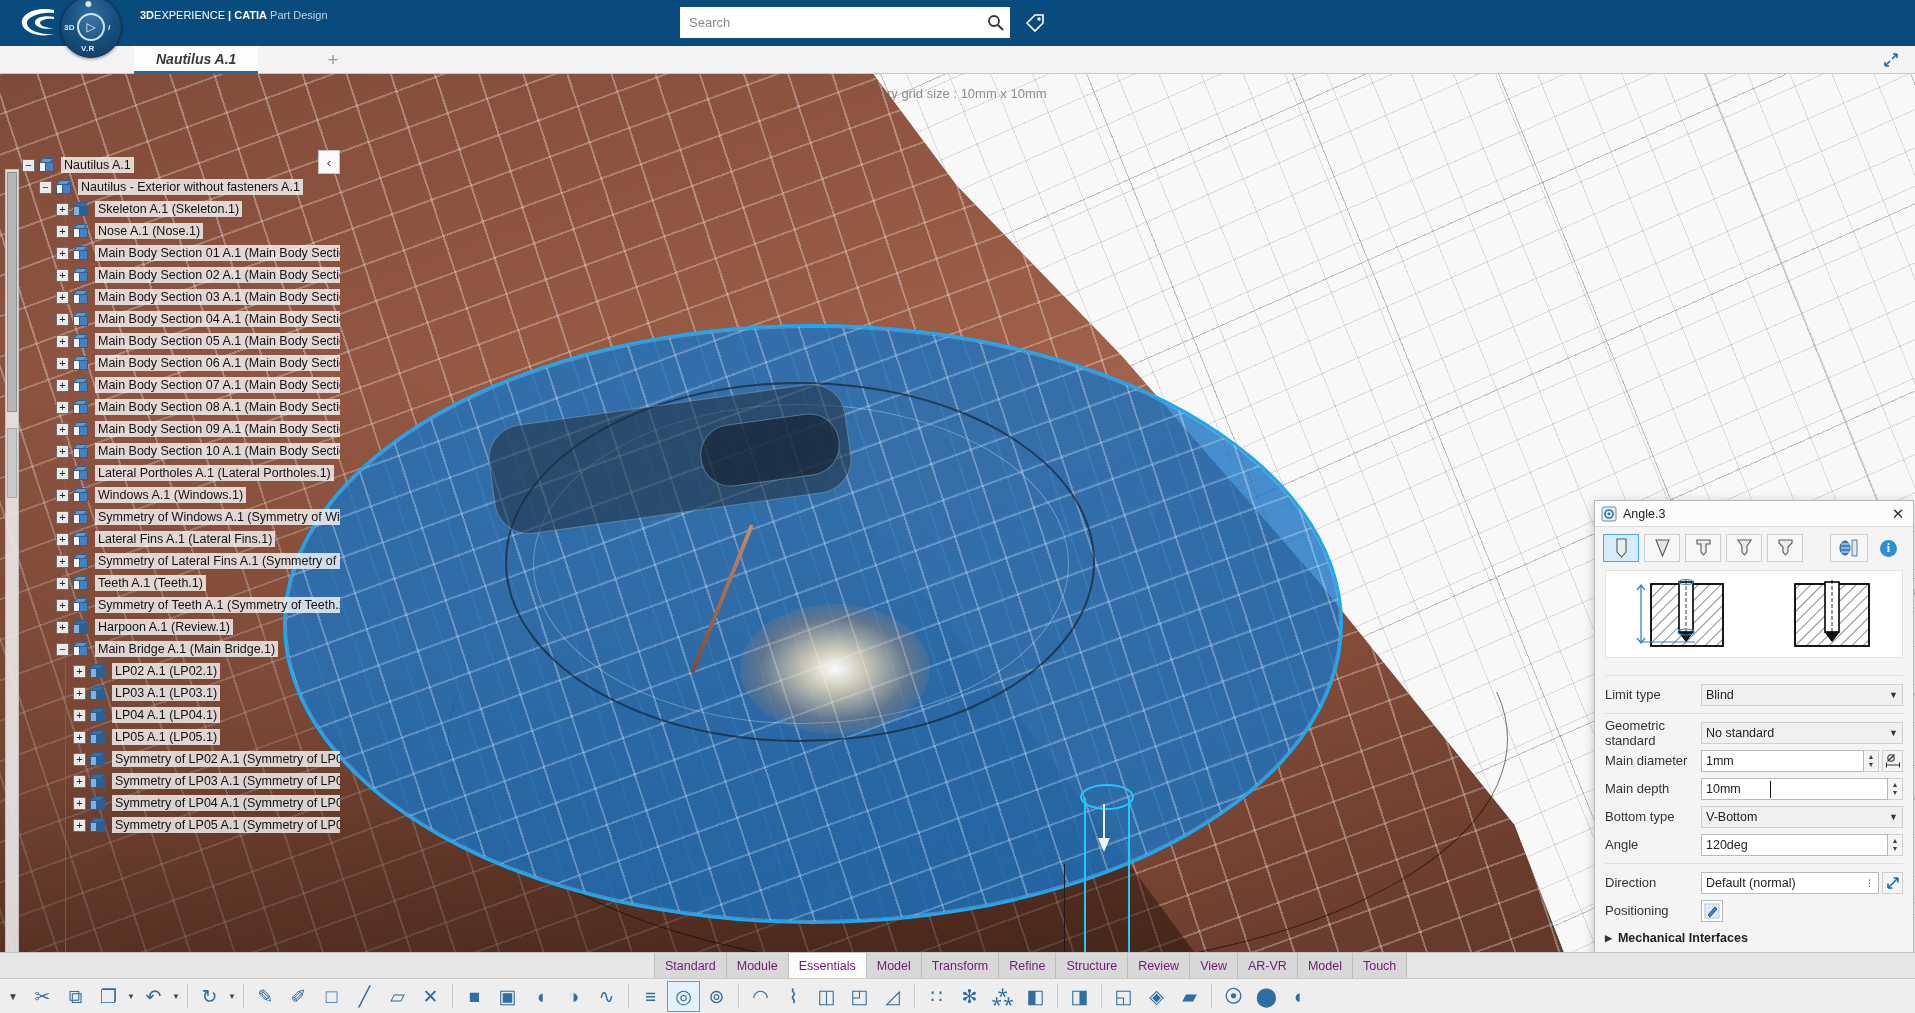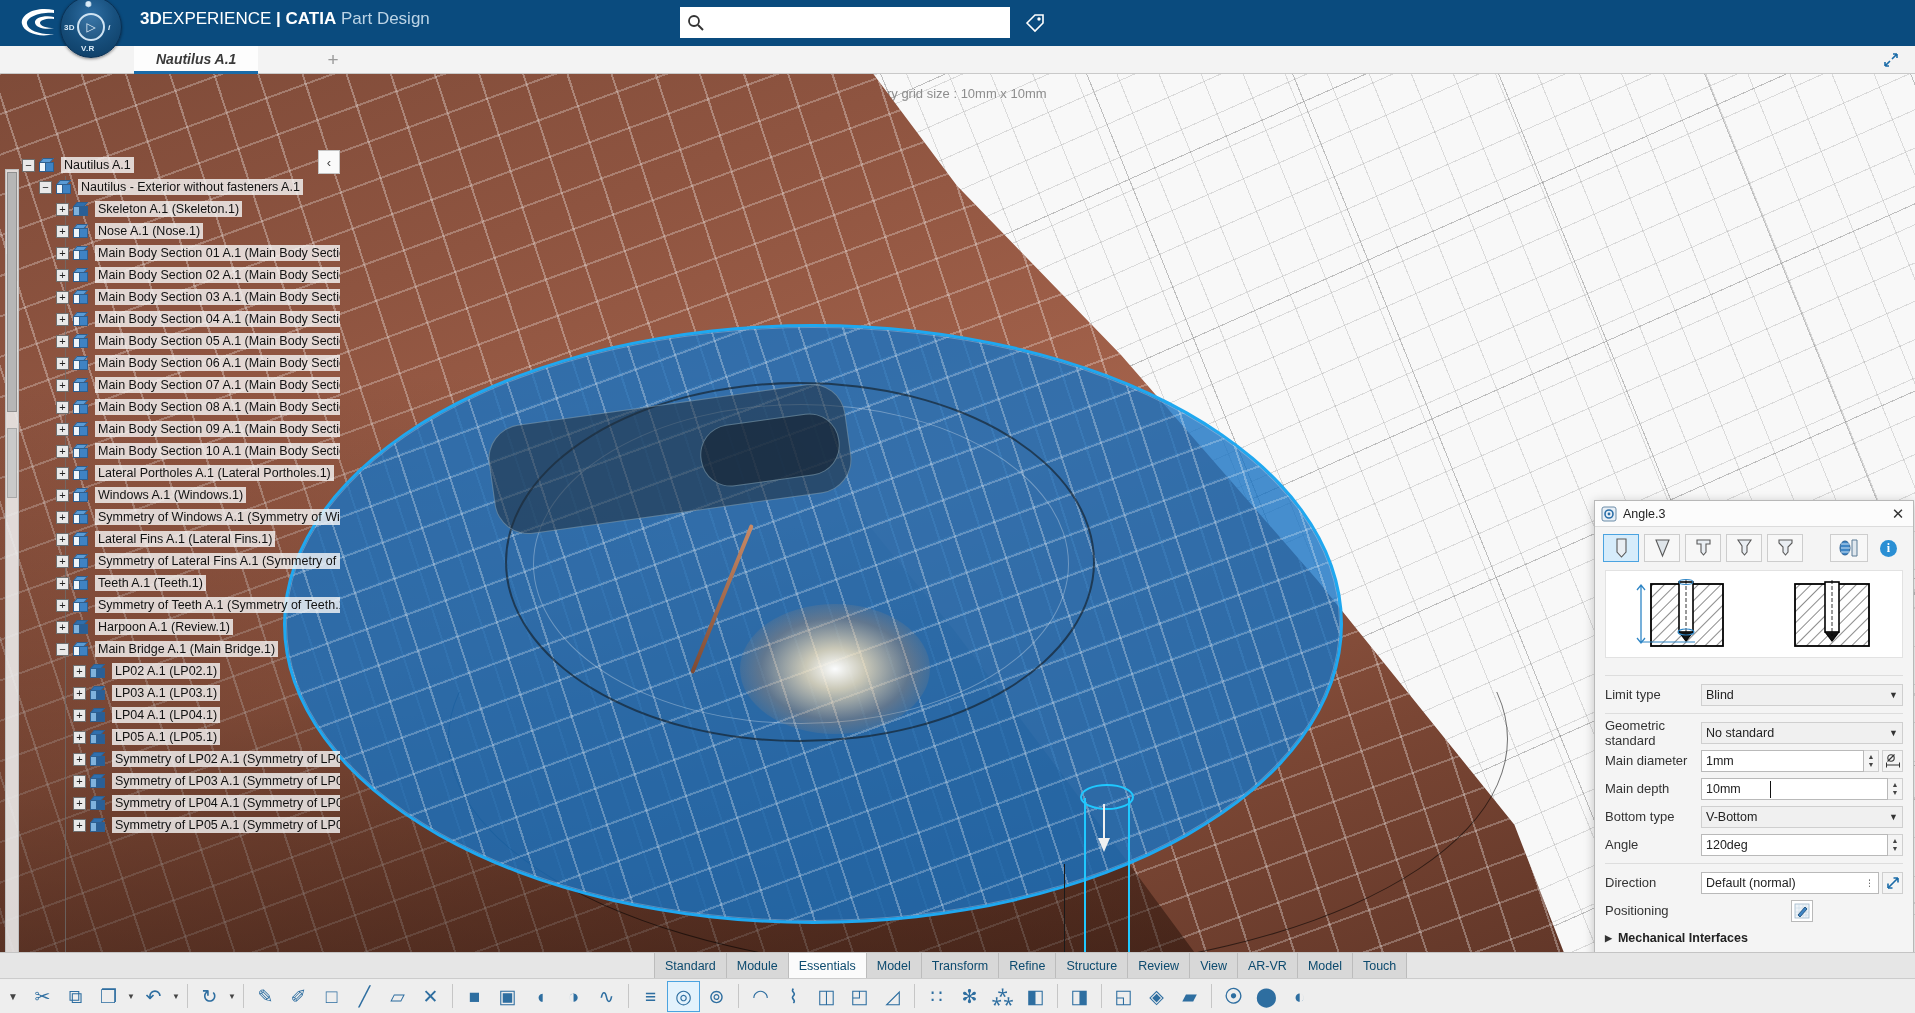--- a/index.html
+++ b/index.html
@@ -42,21 +42,21 @@
     position: absolute; color: #dcecf8; font-size: 8px; font-weight: bold;
     letter-spacing: .3px;
   }
   .c-3d { left: 4px; top: 27px; }
   .c-i  { left: 48px; top: 27px; font-style: italic; }
   .c-vr { left: 21px; top: 48px; }
   .c-top{ left: 25px; top: 4px; }
 
   .app-title {
     position: absolute; left: 140px; top: 9px;
-    font-size: 17px; color: #ffffff; white-space: nowrap;
+    font-size: 11px; color: #ffffff; white-space: nowrap;
   }
   .app-title .b { font-weight: bold; }
   .app-title .light { color: #bcd4e6; font-weight: normal; }
 
   .search-box {
     position: absolute; left: 680px; top: 7px; width: 330px; height: 31px;
     background: #ffffff; border: 1px solid #ffffff;
     display: flex; align-items: center;
   }
   .search-input {
@@ -288,21 +288,21 @@
   .dlg-preview {
     margin: 4px 10px 6px 10px; height: 88px; background: #ffffff;
     border: 1px solid #e2e2e2;
     display: flex; align-items: center; justify-content: space-around;
   }
 
   .dlg-body { flex: 1; padding: 4px 10px 0 10px; }
   .hr { height: 1px; background: #dddddd; margin: 7px 0 7px 0; }
   .frow { display: flex; align-items: center; height: 23px; margin-bottom: 5px; }
   .flabel { width: 96px; font-size: 13px; color: #333; flex: 0 0 auto; }
-  .fctl { flex: 1; display: flex; align-items: center; justify-content: center; }
+  .fctl { flex: 1; display: flex; align-items: center; }
   .fselect {
     flex: 1; height: 22px; background: #f0f0f0; border: 1px solid #cfcfcf;
     display: flex; align-items: center; padding: 0 4px;
     font-size: 12.5px; color: #222;
   }
   .fselect .caret { margin-left: auto; font-size: 9px; color: #333; }
   .finput {
     flex: 1; height: 22px; background: #ffffff; border: 1px solid #b9b9b9;
     display: flex; align-items: center; padding: 0 4px;
     font-size: 12.5px; color: #222; position: relative;
@@ -336,21 +336,21 @@
   .text-cursor { position: absolute; left: 68px; top: 2px; width: 1px; height: 17px; background: #111; }
 
   
   .bottom-tabs {
     position: absolute; left: 0; top: 952px; width: 1915px; height: 26px;
     background: #e6e6e6; border-top: 1px solid #c4c4c4;
     display: flex; align-items: stretch; padding-left: 654px;
   }
   .btab {
     padding: 0 10px; display: flex; align-items: center;
-    font-size: 12.5px; color: #0c4a6e; border-right: 1px solid #bcbcbc;
+    font-size: 12.5px; color: #701a75; border-right: 1px solid #bcbcbc;
     background: #d8d8d8;
   }
   .btab:first-child { border-left: 1px solid #bcbcbc; }
   .btab.active { background: #fbfbfb; }
 
   .bottom-toolbar {
     position: absolute; left: 0; top: 978px; width: 1915px; height: 35px;
     background: #eeeeee; border-top: 1px solid #cccccc;
     display: flex; align-items: center;
   }
@@ -390,20 +390,21 @@
     </div>
 
     <div class="app-title">
       <span class="b">3D</span><span>EXPERIENCE</span>
       <span class="b">|</span>
       <span class="b">CATIA</span>
       <span class="light">Part Design</span>
     </div>
 
     <div class="search-box">
+      <input class="search-input" type="text" placeholder="Search" style="">
       <div class="search-ico">
         <svg width="17" height="17" viewBox="0 0 17 17">
           <circle cx="7" cy="7" r="5" fill="none" stroke="#333" stroke-width="1.8"></circle>
           <line x1="11" y1="11" x2="16" y2="16" stroke="#333" stroke-width="2"></line>
         </svg>
       </div>
     </div>
     <div class="tag-ico">
       <svg width="22" height="22" viewBox="0 0 22 22">
         <path d="M3 11 L11 3 L19 3 L19 11 L11 19 Z" fill="none" stroke="#ffffff" stroke-width="1.6"></path>

